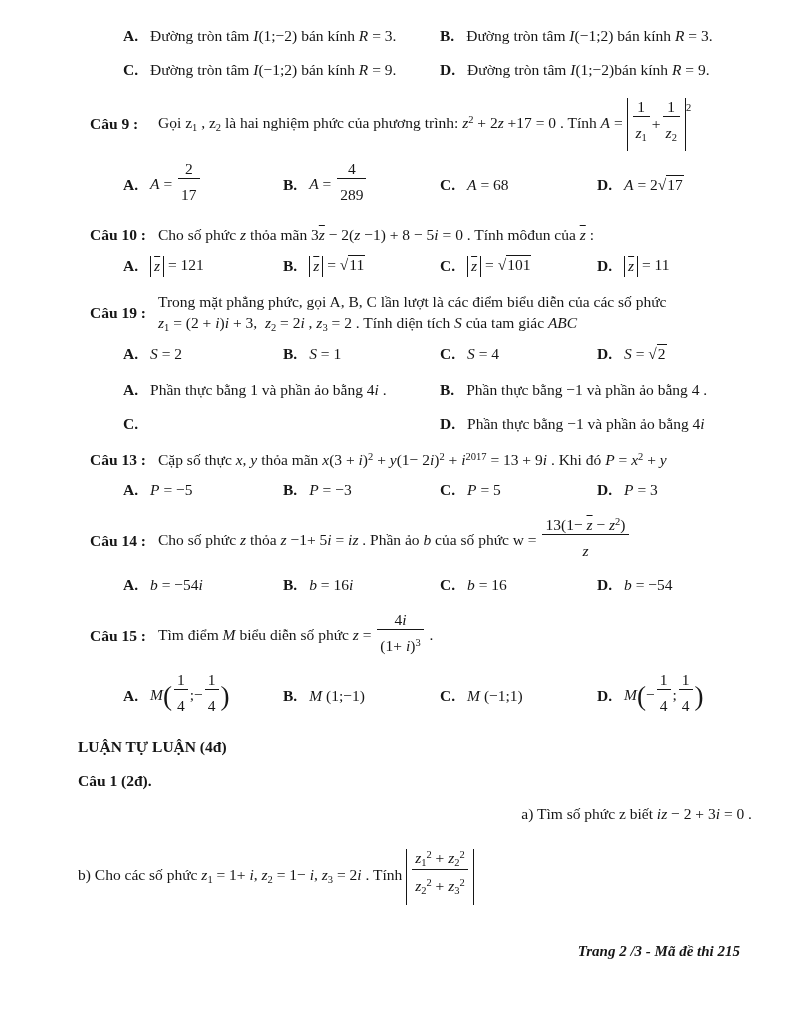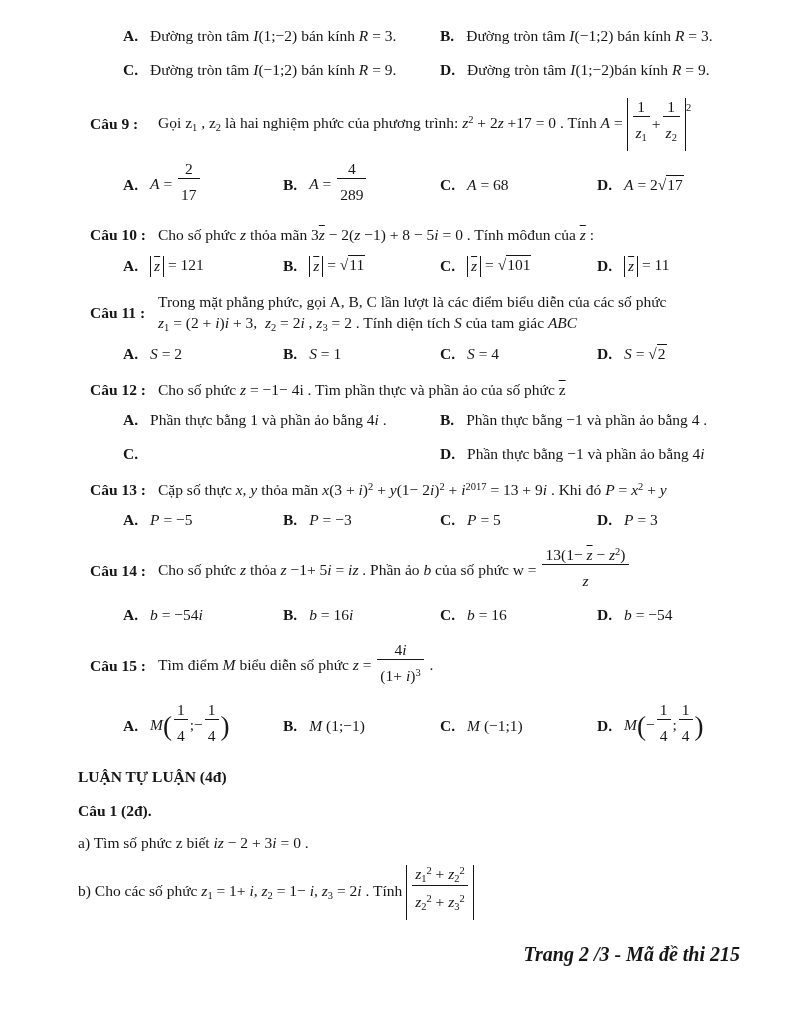--- a/index.html
+++ b/index.html
@@ -40,25 +40,25 @@
   .s2 { font-size:10.5px; vertical-align:17px; }
   .sqrt { white-space:nowrap; }
   .sqrt .r { border-top:1px solid #161616; padding:0 1px; }
   .ol { text-decoration:overline; }
   .bp { font-size:175%; line-height:0.9; vertical-align:middle; font-style:normal; }
 
   
   .essay { margin-left:-12px; margin-top:6px; }
   .essay-title { font-weight:bold; margin-bottom:13px; }
   .essay-q1 { font-weight:bold; margin-bottom:12px; }
-  .essay-a { margin-bottom:11px; }
+  .essay-a { margin-bottom:25px;text-align:right; }
   .essay-b { margin-bottom:0; }
 
   .footer { position:absolute; top:941px; right:52px;
-            font-weight:bold; font-style:italic; font-size:20px;margin-left:28px; }
+            font-weight:bold; font-style:italic; font-size:15px;margin-left:28px; }
 </style>
 </head>
 <body>
 
 <div class="page">
 
   <div class="opts cols2" style="margin-top:0;">
     <div class="opt">
       <span class="opt-letter">A.</span>
       <span>Đường tròn tâm <i>I</i>(1;−2) bán kính <i>R</i> = 3.</span>
@@ -144,21 +144,21 @@
           <span class="opt-letter">D.</span>
           <span><span class="bars">
               <span class="ol"><i>z</i></span>
             </span> = 11</span>
         </div>
     </div>
   </div>
 
   <div class="question">
     <div class="q-head">
-      <span class="q-label">Câu 11 :</span>
+      <span class="q-label">Câu 19 :</span>
       <span class="q-body">Trong mặt phẳng phức, gọi A, B, C lần lượt là các điểm biểu diễn của các số phức<br><i>z</i><sub>1</sub> = (2 + <i>i</i>)<i>i</i> + 3,&nbsp; <i>z</i><sub>2</sub> = 2<i>i</i> , <i>z</i><sub>3</sub> = 2 . Tính diện tích <i>S</i> của tam giác <i>ABC</i></span>
     </div>
     <div class="opts cols4">
       <div class="opt">
           <span class="opt-letter">A.</span>
           <span><i>S</i> = 2</span>
         </div>
       <div class="opt">
           <span class="opt-letter">B.</span>
           <span><i>S</i> = 1</span>
@@ -168,24 +168,20 @@
           <span><i>S</i> = 4</span>
         </div>
       <div class="opt">
           <span class="opt-letter">D.</span>
           <span><i>S</i> = <span class="sqrt">√<span class="r">2</span></span></span>
         </div>
     </div>
   </div>
 
   <div class="question">
-    <div class="q-head">
-      <span class="q-label">Câu 12 :</span>
-      <span class="q-body">Cho số phức <i>z</i> = −1− 4i . Tìm phần thực và phần ảo của số phức <span class="ol">z</span></span>
-    </div>
     <div class="opts cols2">
       <div class="opt">
           <span class="opt-letter">A.</span>
           <span>Phần thực bằng 1 và phần ảo bằng 4<i>i</i> .</span>
         </div>
       <div class="opt">
           <span class="opt-letter">B.</span>
           <span>Phần thực bằng −1 và phần ảo bằng 4 .</span>
         </div>
       <div class="opt">

